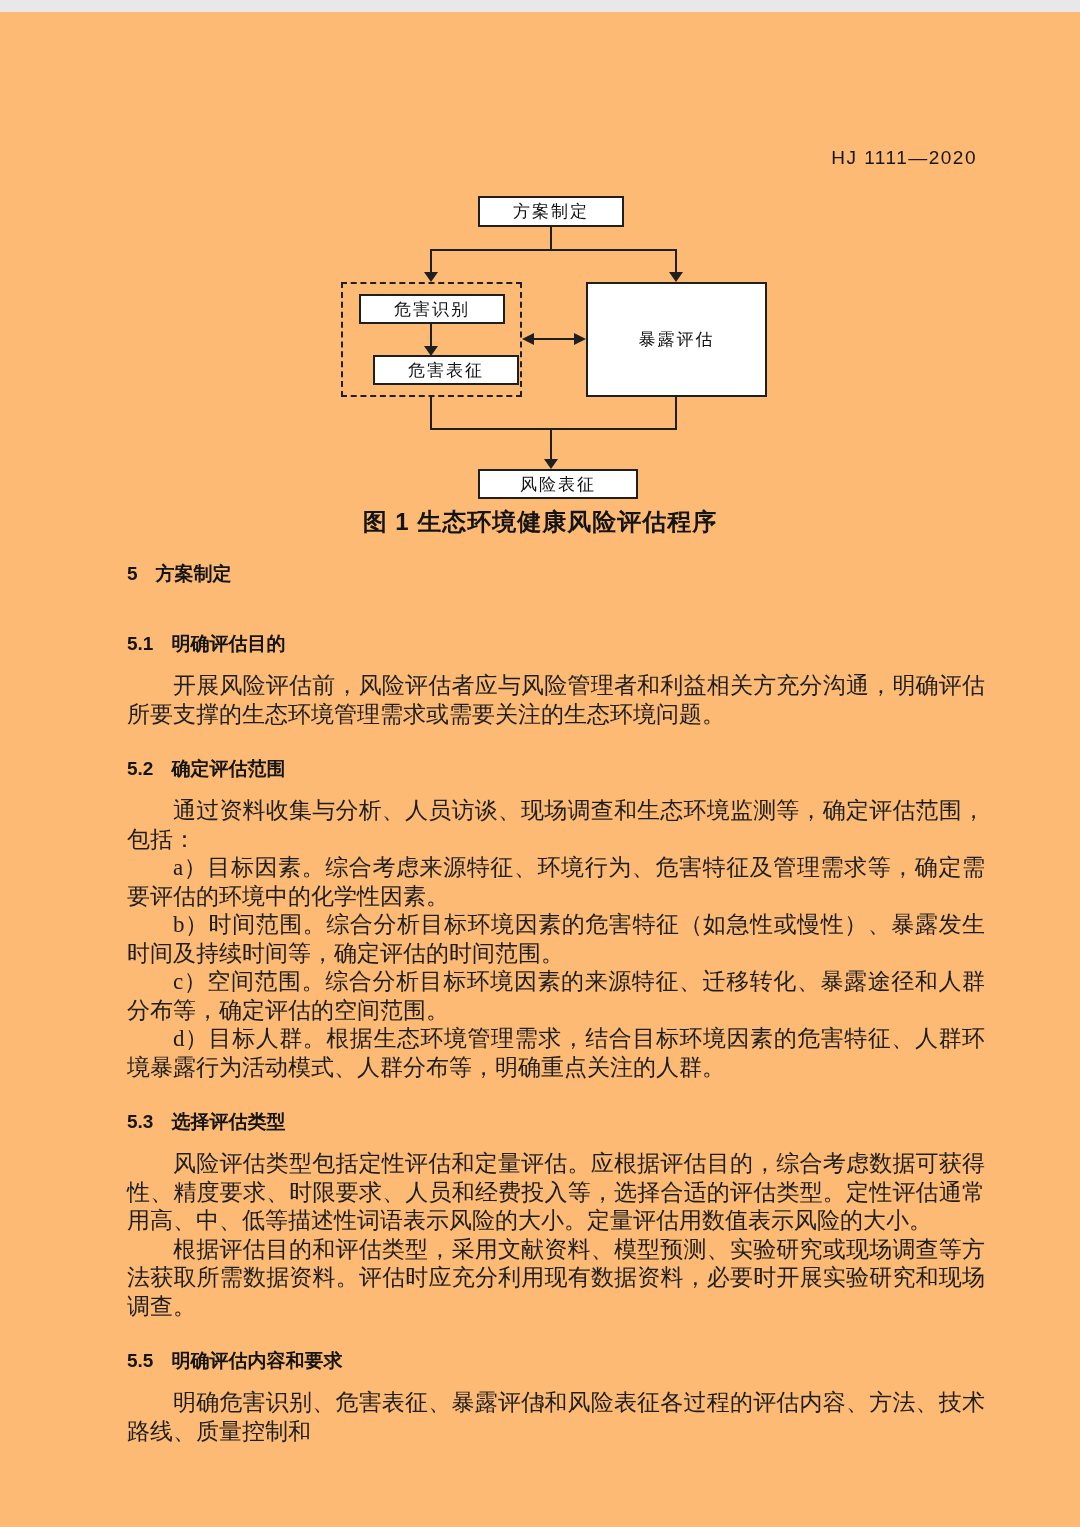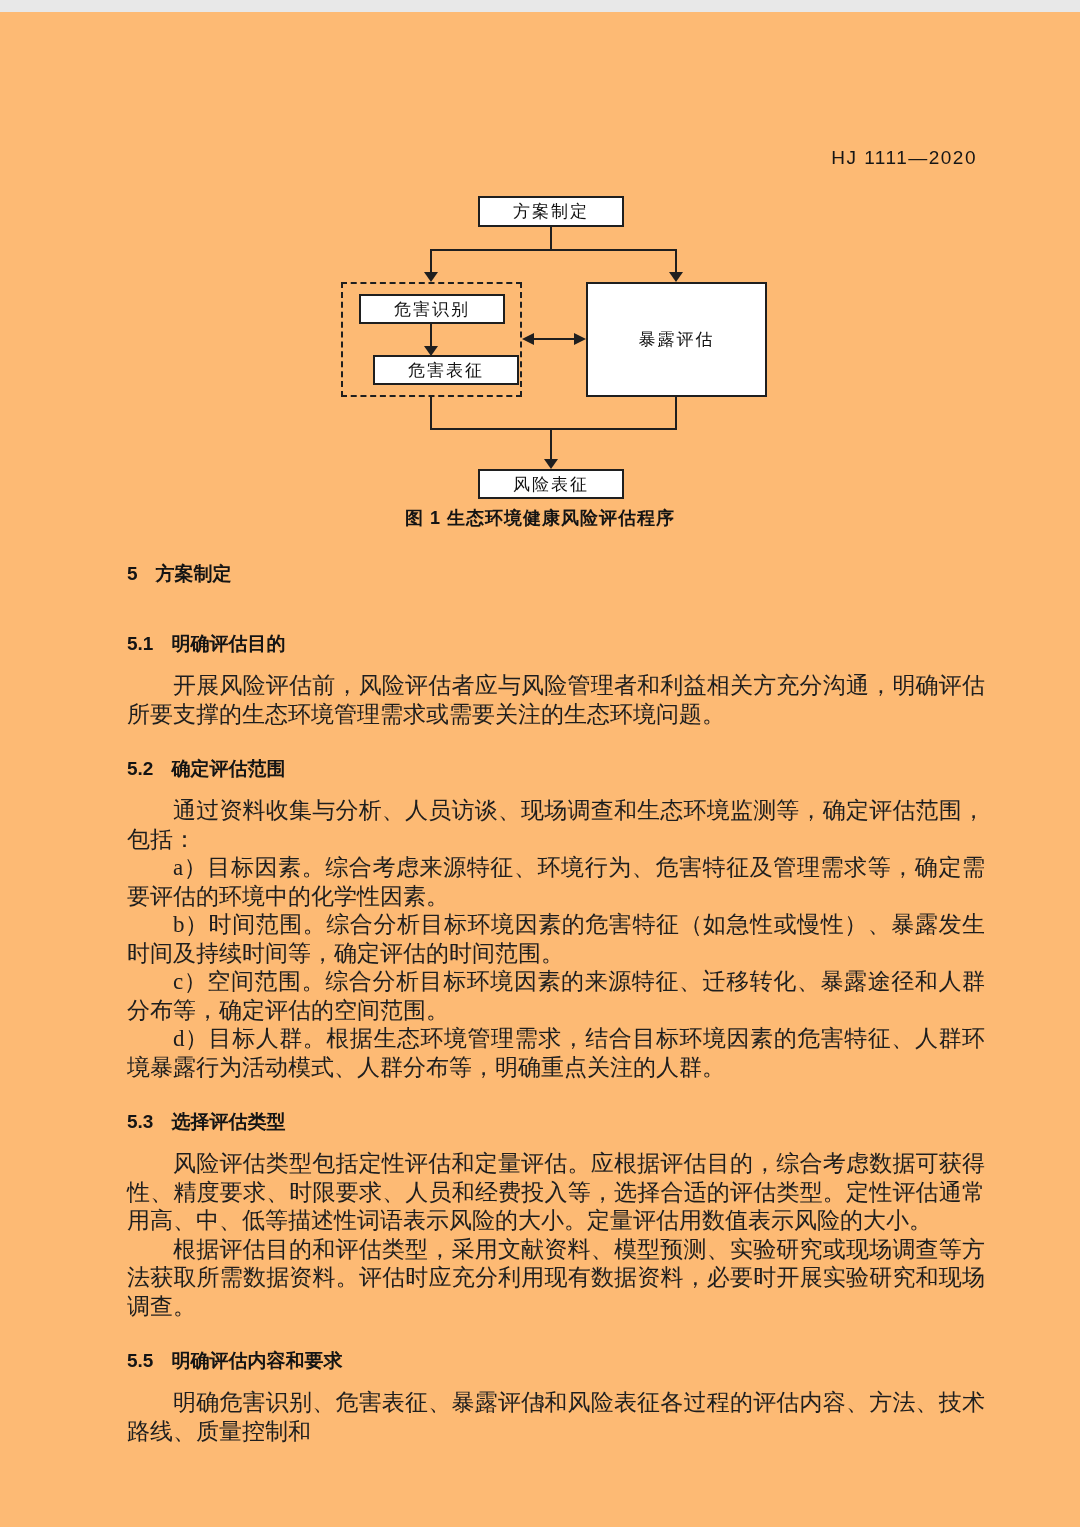--- a/index.html
+++ b/index.html
@@ -37,21 +37,21 @@
     border-right:12px solid #1f1f1f;
   }
   .arr-right {
     position:absolute; width:0; height:0;
     border-top:6px solid transparent; border-bottom:6px solid transparent;
     border-left:12px solid #1f1f1f;
   }
   .fc-caption {
     position:absolute; top:494px; left:0; width:1080px;
     text-align:center; font-family:"Liberation Sans", sans-serif;
-    font-weight:bold; font-size:18px; color:#141414; letter-spacing:1px;
+    font-weight:bold; font-size:24px; color:#141414; letter-spacing:1px;
   }
   
   .content { position:absolute; left:127px; top:549px; width:858px; }
   .h1-sec, .h2-sec {
     font-family:"Liberation Sans", sans-serif;
     font-weight:bold; font-size:19px; color:#141414;
   }
   .h1-sec { margin:0 0 44px 0; }
   .h2-sec { margin:27px 0 15px 0; }
   .h1-sec .num, .h2-sec .num { display:inline-block; margin-right:18px; }
@@ -96,21 +96,21 @@
     <div class="fc-line" style="left:532px; top:326px; width:44px; height:2px;"></div>
     <div class="arr-left" style="left:522px; top:321px;"></div>
     <div class="arr-right" style="left:574px; top:321px;"></div>
 
     <div class="fc-line" style="left:430px; top:385px; width:2px; height:33px;"></div>
     <div class="fc-line" style="left:675px; top:385px; width:2px; height:33px;"></div>
     <div class="fc-line" style="left:430px; top:416px; width:247px; height:2px;"></div>
     <div class="fc-line" style="left:550px; top:416px; width:2px; height:32px;"></div>
     <div class="arr-down" style="left:544px; top:447px;"></div>
 
-    <div class="fc-box" style="left:478px; top:457px; width:146px; height:30px;">风险表征</div>
+    <div class="fc-box" style="left:478px; top:457px; width:160px; height:30px;">风险表征</div>
 
     <div class="fc-caption">图 1  生态环境健康风险评估程序</div>
   </div>
 
   <div class="content">
 
     <div class="h1-sec">
       <span class="num">5</span><span>方案制定</span>
     </div>
 

